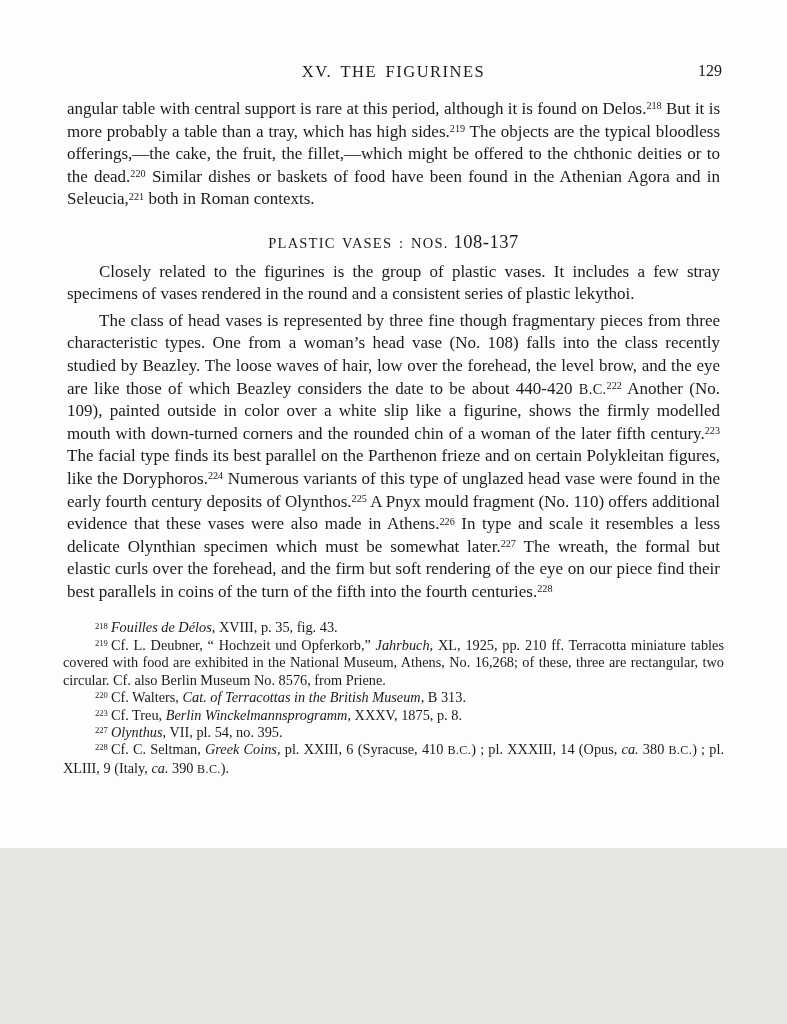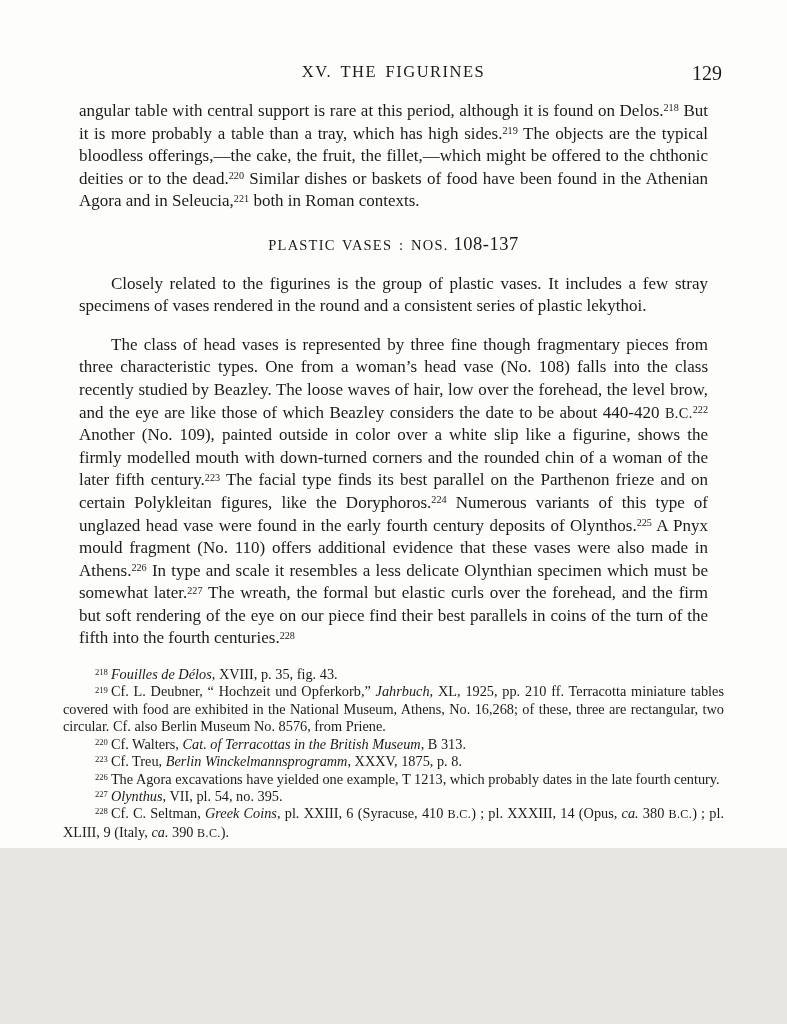--- a/index.html
+++ b/index.html
@@ -29,30 +29,30 @@
     display: block;
     text-align: center;
     font-size: 16.5px;
     letter-spacing: 1.5px;
     word-spacing: 3px;
   }
   .page-number {
     position: absolute;
     right: 2px;
     top: 0;
-    font-size: 20px;
+    font-size: 16px;
     text-align: center;
   }
   .body-text {
     margin-top: 14px;
     font-size: 17px;
     line-height: 22.6px;
     text-align: justify;
   }
-  .para { margin: 16px; text-indent: 32px; }
+  .para { margin: 4px; text-indent: 32px; }
   .para.no-indent { text-indent: 0; }
   .section-heading {
     margin: 20px 0 6px 0;
     text-align: center;
     font-weight: normal;
     font-size: 14.5px;
     letter-spacing: 1.2px;
     word-spacing: 2px;
   }
   .heading-range {
@@ -100,19 +100,18 @@
 
       <p class="para"><span class="seg-n">Closely related to the figurines is the group of plastic vases. It includes a few stray specimens of vases rendered in the round and a consistent series of plastic lekythoi.</span></p>
       <p class="para"><span class="seg-n">The class of head vases is represented by three fine though fragmentary pieces from three characteristic types. One from a woman’s head vase (No. 108) falls into the class recently studied by Beazley. The loose waves of hair, low over the forehead, the level brow, and the eye are like those of which Beazley considers the date to be about 440-420 </span><span class="seg-sc">B.C.</span><sup class="seg-sup">222</sup><span class="seg-n"> Another (No. 109), painted outside in color over a white slip like a figurine, shows the firmly modelled mouth with down-turned corners and the rounded chin of a woman of the later fifth century.</span><sup class="seg-sup">223</sup><span class="seg-n"> The facial type finds its best parallel on the Parthenon frieze and on certain Polykleitan figures, like the Doryphoros.</span><sup class="seg-sup">224</sup><span class="seg-n"> Numerous variants of this type of unglazed head vase were found in the early fourth century deposits of Olynthos.</span><sup class="seg-sup">225</sup><span class="seg-n"> A Pnyx mould fragment (No. 110) offers additional evidence that these vases were also made in Athens.</span><sup class="seg-sup">226</sup><span class="seg-n"> In type and scale it resembles a less delicate Olynthian specimen which must be somewhat later.</span><sup class="seg-sup">227</sup><span class="seg-n"> The wreath, the formal but elastic curls over the forehead, and the firm but soft rendering of the eye on our piece find their best parallels in coins of the turn of the fifth into the fourth centuries.</span><sup class="seg-sup">228</sup></p>
     </div>
 
     <div class="footnotes">
       <p class="footnote"><sup class="fn-num">218</sup><span><span class="seg-i">Fouilles de Délos</span><span class="seg-n">, XVIII, p. 35, fig. 43.</span></span></p>
       <p class="footnote"><sup class="fn-num">219</sup><span><span class="seg-n">Cf. L. Deubner, “ Hochzeit und Opferkorb,” </span><span class="seg-i">Jahrbuch</span><span class="seg-n">, XL, 1925, pp. 210 ff. Terracotta miniature tables covered with food are exhibited in the National Museum, Athens, No. 16,268; of these, three are rectangular, two circular. Cf. also Berlin Museum No. 8576, from Priene.</span></span></p>
       <p class="footnote"><sup class="fn-num">220</sup><span><span class="seg-n">Cf. Walters, </span><span class="seg-i">Cat. of Terracottas in the British Museum</span><span class="seg-n">, B 313.</span></span></p>
       <p class="footnote"><sup class="fn-num">223</sup><span><span class="seg-n">Cf. Treu, </span><span class="seg-i">Berlin Winckelmannsprogramm</span><span class="seg-n">, XXXV, 1875, p. 8.</span></span></p>
-      <p class="footnote"><sup class="fn-num">226</sup><span><span class="seg-n">The Agora excavations have yielded one example, T 1213, which probably dates in the late fourth century.</span></span></p>
       <p class="footnote"><sup class="fn-num">227</sup><span><span class="seg-i">Olynthus</span><span class="seg-n">, VII, pl. 54, no. 395.</span></span></p>
       <p class="footnote"><sup class="fn-num">228</sup><span><span class="seg-n">Cf. C. Seltman, </span><span class="seg-i">Greek Coins</span><span class="seg-n">, pl. XXIII, 6 (Syracuse, 410 </span><span class="seg-sc">B.C.</span><span class="seg-n">) ; pl. XXXIII, 14 (Opus, </span><span class="seg-i">ca.</span><span class="seg-n"> 380 </span><span class="seg-sc">B.C.</span><span class="seg-n">) ; pl. XLIII, 9 (Italy, </span><span class="seg-i">ca.</span><span class="seg-n"> 390 </span><span class="seg-sc">B.C.</span><span class="seg-n">).</span></span></p>
     </div>
 
   </div>
 </div>
 
 </body></html>

